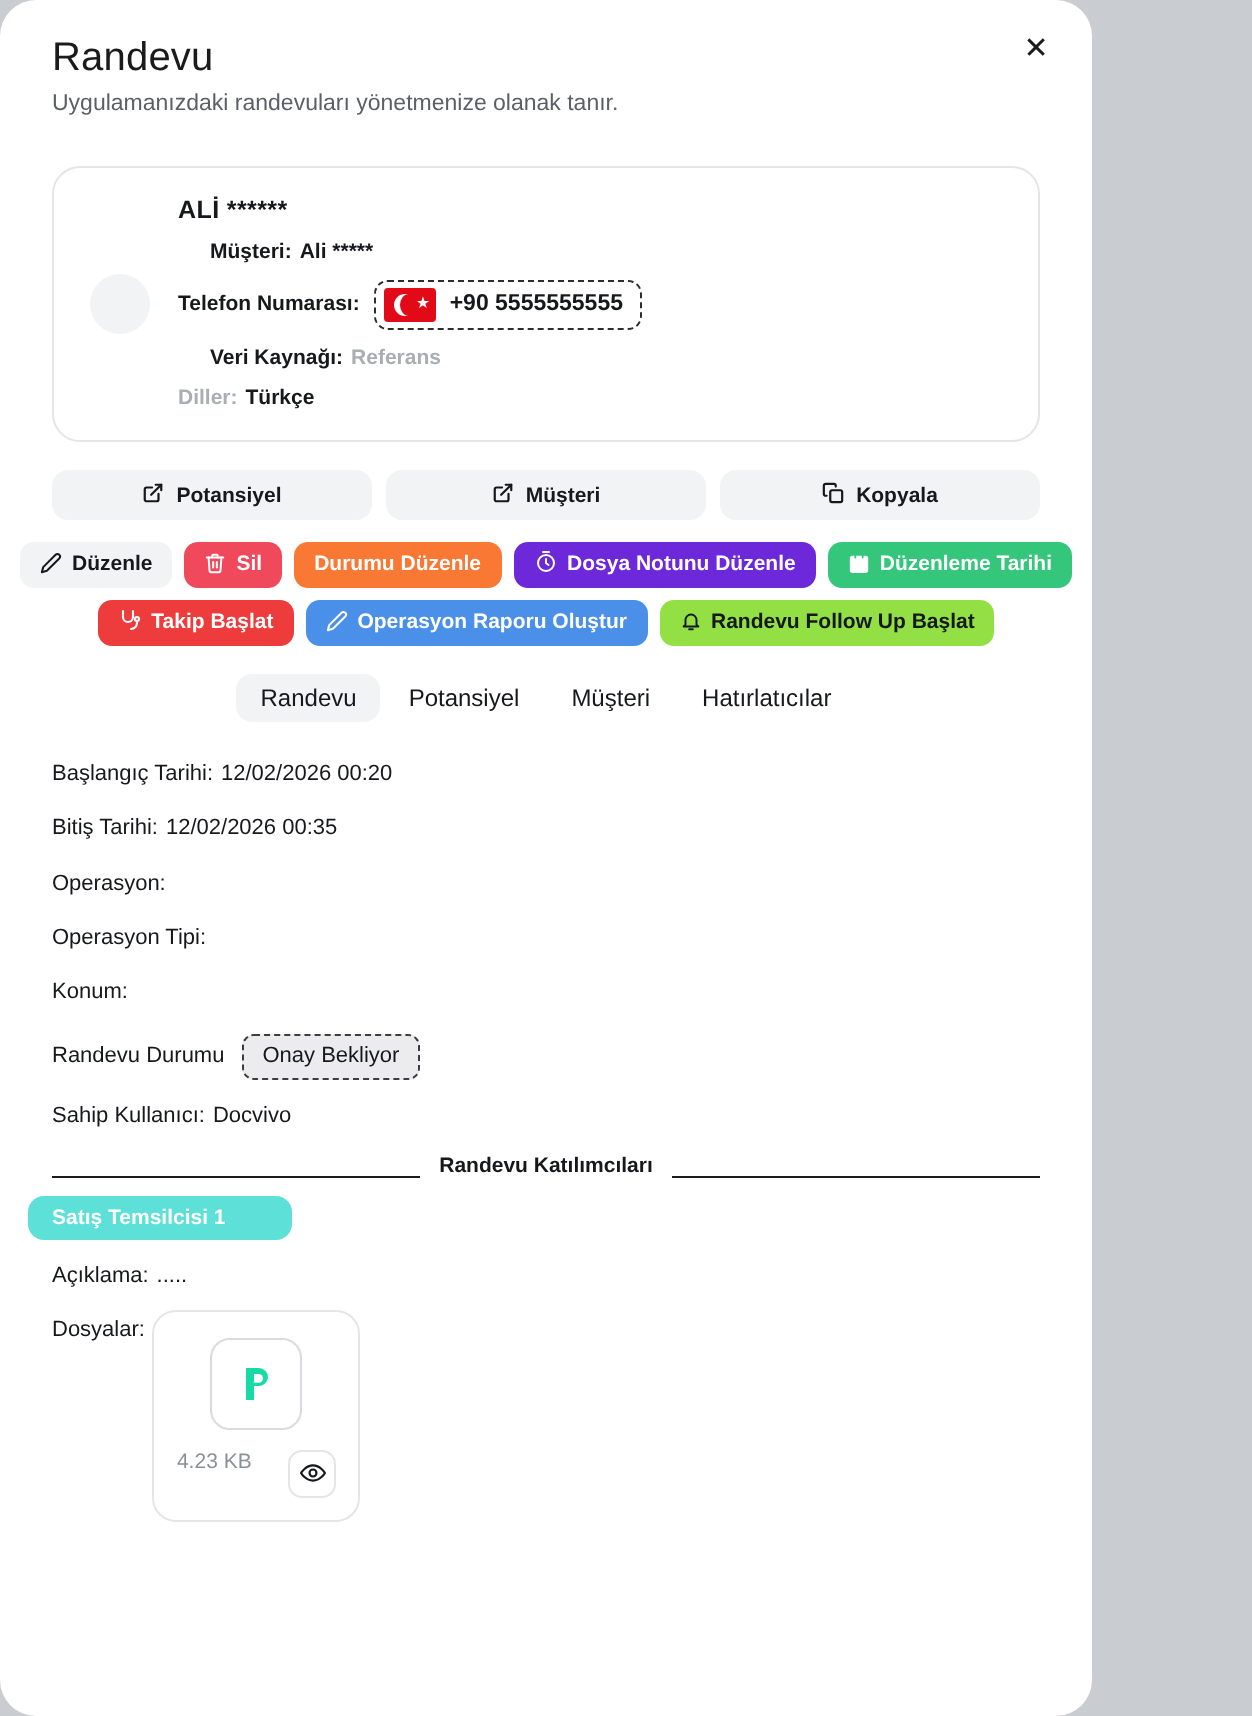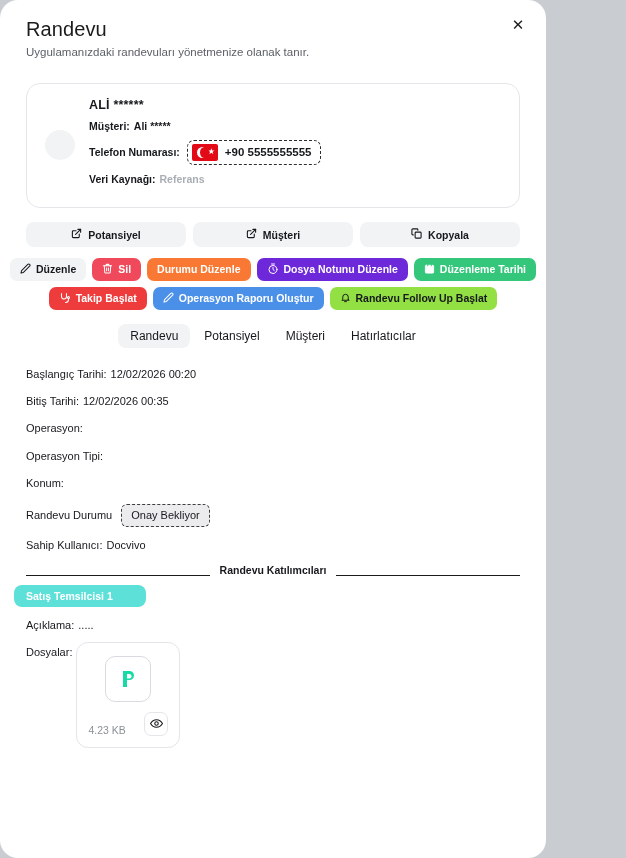--- a/index.html
+++ b/index.html
@@ -70,21 +70,21 @@
     letter-spacing: .2px;
   }
   .row-line {
     font-size: 10.5px;
     color: #16181c;
     margin-bottom: 8px;
     display: flex;
     align-items: center;
     line-height: 1.25;
   }
-  .row-line.tight { margin-bottom: 7px; }
+  .row-line.tight { margin-bottom: 7px; margin-left: 16px; }
   .lbl-b { font-weight: 700; }
   .muted { color: #a9adb4; font-weight: 700; }
   .val-b { font-weight: 700; color: #16181c; }
 
   .phone-chip {
     display: inline-flex;
     align-items: center;
     border: 1.4px dashed #2b2d31;
     border-radius: 7px;
     padding: 3px 8px 3px 4px;
@@ -282,21 +282,21 @@
     border: 1px solid #d9dbe0;
     border-radius: 10px;
     background: #fff;
     display: flex;
     align-items: center;
     justify-content: center;
   }
   .file-meta {
     width: 100%;
     display: flex;
-    align-items: flex-end;
+    align-items: flex-start;
     justify-content: space-between;
     gap: 6px;
   }
   .file-size { font-size: 10.5px; color: #8b9097; }
   .eye-btn {
     width: 24px; height: 24px;
     border: 1px solid #e3e5e8;
     border-radius: 7px;
     background: #fff;
     display: flex; align-items: center; justify-content: center;
@@ -333,20 +333,24 @@
             </span>
           <span class="phone-num">+90 5555555555</span>
         </span>
       </div>
 
       <div class="row-line tight">
         <span class="lbl-b">Veri Kaynağı:</span>
         <span class="muted" style="margin-left:4px">Referans</span>
       </div>
 
+      <div class="row-line" style="margin-bottom:0">
+        <span class="muted">Diller:</span>
+        <span class="val-b" style="margin-left:4px">Türkçe</span>
+      </div>
     </div>
   </div>
 
   <div class="grey-row">
     <button class="grey-btn">
       <span>
         <svg width="11" height="11" viewBox="0 0 24 24" fill="none" stroke="#16181c" stroke-width="2.4" stroke-linecap="round" stroke-linejoin="round">
             <path d="M18 13v6a2 2 0 0 1-2 2H5a2 2 0 0 1-2-2V8a2 2 0 0 1 2-2h6"></path>
             <polyline points="15 3 21 3 21 9"></polyline>
             <line x1="10" y1="14" x2="21" y2="3"></line>

